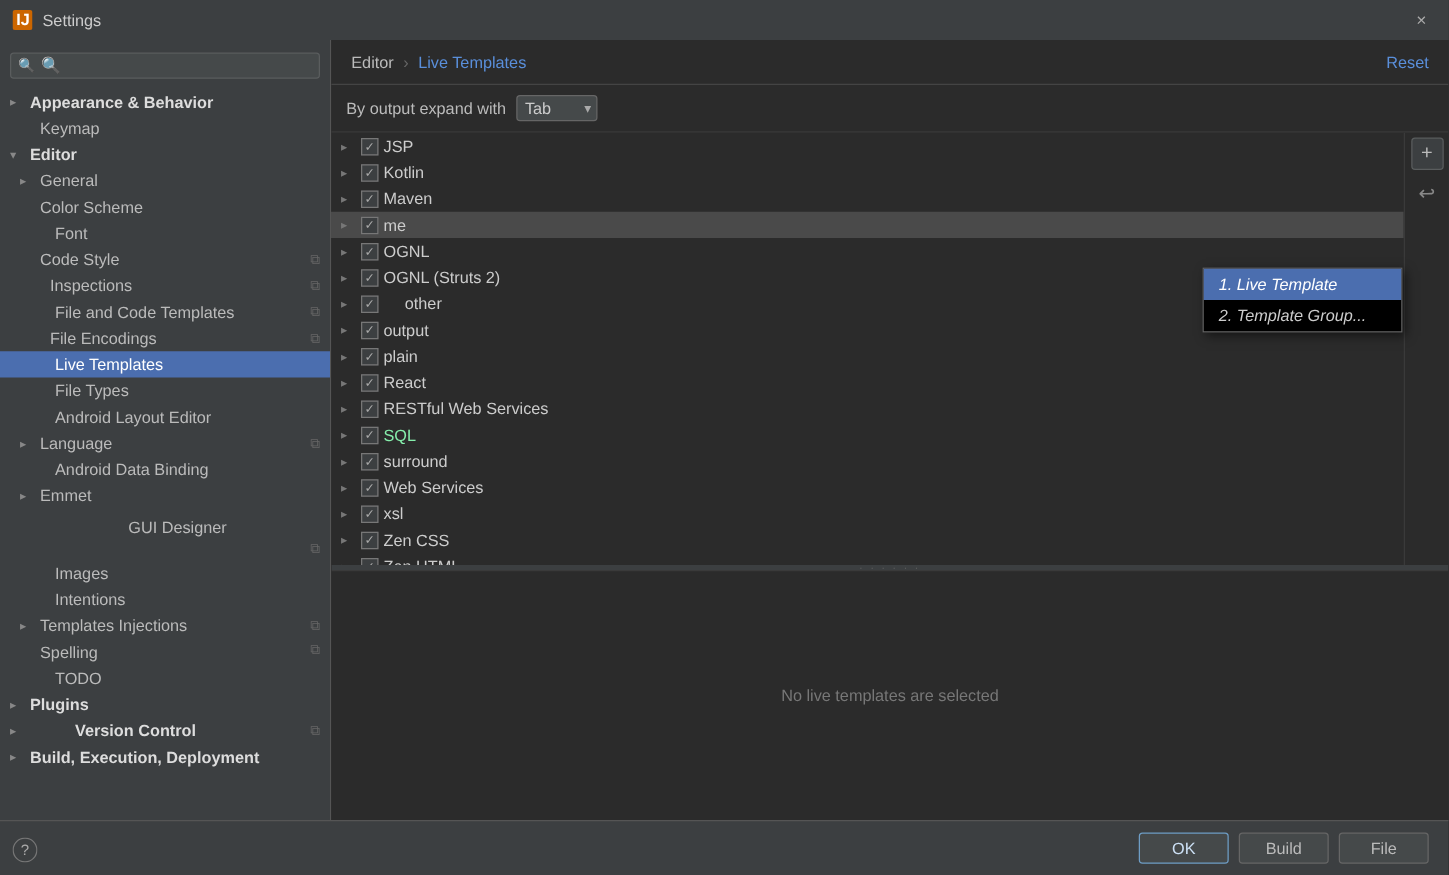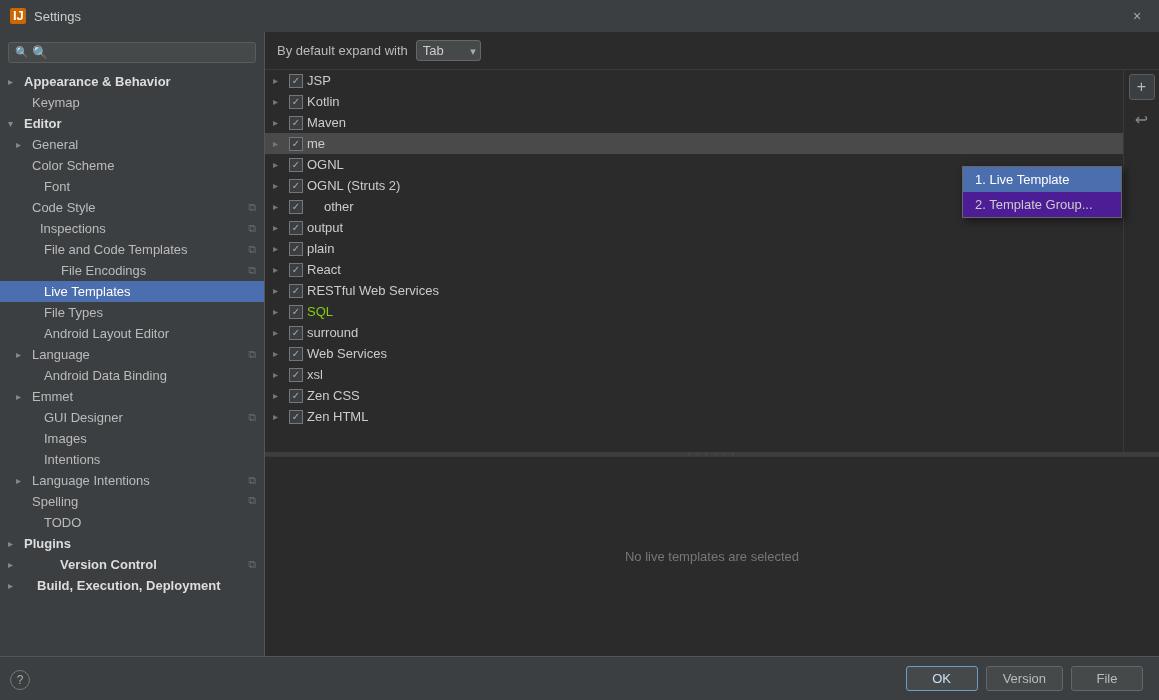--- a/index.html
+++ b/index.html
@@ -228,27 +228,28 @@
       border: 1px solid #777;
       display: flex; align-items: center; justify-content: center;
       color: #aaa;
       cursor: pointer;
       font-size: 12px;
     }
 
     
     .dropdown-popup {
       position: absolute;
-      top: 96px;
+      top: 108px;
       right: 37px;
-      background: #4c1d95;
+      background: #000000;
       border: 1px solid #666;
       box-shadow: 3px 3px 8px rgba(0,0,0,0.5);
       z-index: 100;
       min-width: 160px;
+      font-style: italic;
     }
     .dropdown-item {
       padding: 5px 12px;
       color: #ccc;
       cursor: pointer;
       font-size: 13px;
     }
     .dropdown-item.highlighted { background: #4b6eaf; color: white; }
 
     .undo-btn {
@@ -335,21 +336,21 @@
           <div style="padding: 3px 8px 3px 28px; color: rgb(187, 187, 187); cursor: pointer; display: flex; align-items: center; gap: 0; white-space: nowrap; background: transparent;">
             <span style="width:12px;display:inline-block;"></span>
             <span>Inspections</span>
             <span style="color:#666; font-size:11px; margin-left:auto;">⧉</span>
           </div>
           <div style="padding: 3px 8px 3px 28px; color: rgb(187, 187, 187); cursor: pointer; display: flex; align-items: center; gap: 4px; white-space: nowrap; background: transparent;">
             <span style="width:12px;display:inline-block;"></span>
             <span>File and Code Templates</span>
             <span style="color:#666; font-size:11px; margin-left:auto;">⧉</span>
           </div>
-          <div style="padding: 3px 8px 3px 28px; color: rgb(187, 187, 187); cursor: pointer; display: flex; align-items: center; gap: 21px; white-space: nowrap; background: transparent;">
+          <div style="padding: 3px 8px 3px 28px; color: rgb(187, 187, 187); cursor: pointer; display: flex; align-items: center; gap: 0; white-space: nowrap; background: transparent;">
             <span style="width:12px;display:inline-block;"></span>
             <span>File Encodings</span>
             <span style="color:#666; font-size:11px; margin-left:auto;">⧉</span>
           </div>
           <div style="padding: 3px 8px 3px 28px; color: white; cursor: pointer; display: flex; align-items: center; gap: 4px; white-space: nowrap; background: rgb(75, 110, 175);">
             <span style="width:12px;display:inline-block;"></span>
             <span>Live Templates</span>
           </div>
           <div style="padding: 3px 8px 3px 28px; color: rgb(187, 187, 187); cursor: pointer; display: flex; align-items: center; gap: 4px; white-space: nowrap; background: transparent;">
             <span style="width:12px;display:inline-block;"></span>
@@ -365,36 +366,36 @@
             <span style="color:#666; font-size:11px; margin-left:auto;">⧉</span>
           </div>
           <div style="padding: 3px 8px 3px 28px; color: rgb(187, 187, 187); cursor: pointer; display: flex; align-items: center; gap: 4px; white-space: nowrap; background: transparent;">
             <span style="width:12px;display:inline-block;"></span>
             <span>Android Data Binding</span>
           </div>
           <div style="padding: 3px 8px 3px 16px; color: rgb(187, 187, 187); cursor: pointer; display: flex; align-items: center; gap: 4px; white-space: nowrap; background: transparent;">
             <span style="font-size:10px; color:#888; width:12px;">▸</span>
             <span>Emmet</span>
           </div>
-          <div style="padding: 3px 8px 3px 28px; color: rgb(187, 187, 187); cursor: pointer; display: flex; align-items: center; gap: 4px; white-space: nowrap; background: transparent;">
+          <div style="padding: 3px 8px 3px 28px; color: rgb(187, 187, 187); cursor: pointer; display: flex; align-items: center; gap: 4px; white-space: nowrap; background: transparent; flex-direction: column;">
             <span style="width:12px;display:inline-block;"></span>
             <span>GUI Designer</span>
             <span style="color:#666; font-size:11px; margin-left:auto;">⧉</span>
           </div>
           <div style="padding: 3px 8px 3px 28px; color: rgb(187, 187, 187); cursor: pointer; display: flex; align-items: flex-end; gap: 4px; white-space: nowrap; background: transparent;">
             <span style="width:12px;display:inline-block;"></span>
             <span>Images</span>
           </div>
           <div style="padding: 3px 8px 3px 28px; color: rgb(187, 187, 187); cursor: pointer; display: flex; align-items: center; gap: 4px; white-space: nowrap; background: transparent;">
             <span style="width:12px;display:inline-block;"></span>
             <span>Intentions</span>
           </div>
           <div style="padding: 3px 8px 3px 16px; color: rgb(187, 187, 187); cursor: pointer; display: flex; align-items: center; gap: 4px; white-space: nowrap; background: transparent;">
             <span style="font-size:10px; color:#888; width:12px;">▸</span>
-            <span>Language Intentions</span>
+            <span>Templates Injections</span>
             <span style="color:#666; font-size:11px; margin-left:auto;">⧉</span>
           </div>
           <div style="padding: 3px 8px 3px 16px; color: rgb(187, 187, 187); cursor: pointer; display: flex; gap: 4px; white-space: nowrap; background: transparent;">
             <span style="font-size:10px; color:#888; width:12px;"></span>
             <span>Spelling</span>
             <span style="color:#666; font-size:11px; margin-left:auto;">⧉</span>
           </div>
           <div style="padding: 3px 8px 3px 28px; color: rgb(187, 187, 187); cursor: pointer; display: flex; align-items: center; gap: 4px; white-space: nowrap; background: transparent;">
             <span style="width:12px;display:inline-block;"></span>
             <span>TODO</span>
@@ -403,30 +404,38 @@
             <span style="font-size:10px; color:#888; width:12px;">▸</span>
             <strong style="color:#ddd;">Plugins</strong>
           </div>
           <div style="padding: 3px 8px; color: rgb(187, 187, 187); cursor: pointer; display: flex; align-items: center; gap: 4px; white-space: nowrap; background: transparent;">
             <span style="font-size:10px; color:#888; width:12px;">▸</span>
             <strong style="color:#ddd;margin-left:36px;">Version Control</strong>
             <span style="color:#666; font-size:11px; margin-left:auto;">⧉</span>
           </div>
           <div style="padding: 3px 8px; color: rgb(187, 187, 187); cursor: pointer; display: flex; align-items: center; gap: 4px; white-space: nowrap; background: transparent;">
             <span style="font-size:10px; color:#888; width:12px;">▸</span>
-            <strong style="color:#ddd;margin-left:13px;">Build, Execution, Deployment</strong>
+            <strong style="color:#ddd;">Build, Execution, Deployment</strong>
           </div>
         </div>
     </div>
 
     <div class="right-panel">
 
+      <div class="panel-header">
+        <div class="breadcrumb">
+          <span>Editor</span>
+          <span class="sep"> › </span>
+          <span class="current">Live Templates</span>
+        </div>
+        <button class="reset-btn">Reset</button>
+      </div>
 
       <div class="panel-toolbar">
-        <span class="expand-default-label">By default expand with</span>
+        <span class="expand-default-label">By output expand with</span>
         <div class="select-wrapper">
           <select class="expand-select">
             <option>Tab</option>
             <option>Enter</option>
             <option>Space</option>
           </select>
         </div>
       </div>
 
       <div style="flex:1; display:flex; flex-direction:column; overflow:hidden; position:relative;">
@@ -485,21 +494,21 @@
     <span style="color:#ccc;">React</span>
   </li>
                 <li class="template-group-row" style="">
     <span style="font-size:10px; color:#777; width:12px;">▸</span>
     <span style="width:14px;height:14px;border:1px solid #777;background:#3c3f41;display:inline-flex;align-items:center;justify-content:center;font-size:10px;color:#aaa;flex-shrink:0;">✓</span>
     <span style="color:#ccc;">RESTful Web Services</span>
   </li>
                 <li class="template-group-row" style="">
     <span style="font-size:10px; color:#777; width:12px;">▸</span>
     <span style="width:14px;height:14px;border:1px solid #777;background:#3c3f41;display:inline-flex;align-items:center;justify-content:center;font-size:10px;color:#aaa;flex-shrink:0;">✓</span>
-    <span style="color:#84cc16;">SQL</span>
+    <span style="color:#86efac;">SQL</span>
   </li>
                 <li class="template-group-row" style="">
     <span style="font-size:10px; color:#777; width:12px;">▸</span>
     <span style="width:14px;height:14px;border:1px solid #777;background:#3c3f41;display:inline-flex;align-items:center;justify-content:center;font-size:10px;color:#aaa;flex-shrink:0;">✓</span>
     <span style="color:#ccc;">surround</span>
   </li>
                 <li class="template-group-row" style="">
     <span style="font-size:10px; color:#777; width:12px;">▸</span>
     <span style="width:14px;height:14px;border:1px solid #777;background:#3c3f41;display:inline-flex;align-items:center;justify-content:center;font-size:10px;color:#aaa;flex-shrink:0;">✓</span>
     <span style="color:#ccc;">Web Services</span>
@@ -541,18 +550,18 @@
           <div class="dropdown-item">2.  Template Group...</div>
         </div>
 
       </div>
     </div>
 
   </div>
 
   <div class="dialog-footer">
     <button class="footer-btn primary">OK</button>
-    <button class="footer-btn">Version</button>
+    <button class="footer-btn">Build</button>
     <button class="footer-btn">File</button>
   </div>
 </div>
 
 <div class="help-icon" style="position:fixed; bottom:10px; left:10px;">?</div>
 
 </body></html>

